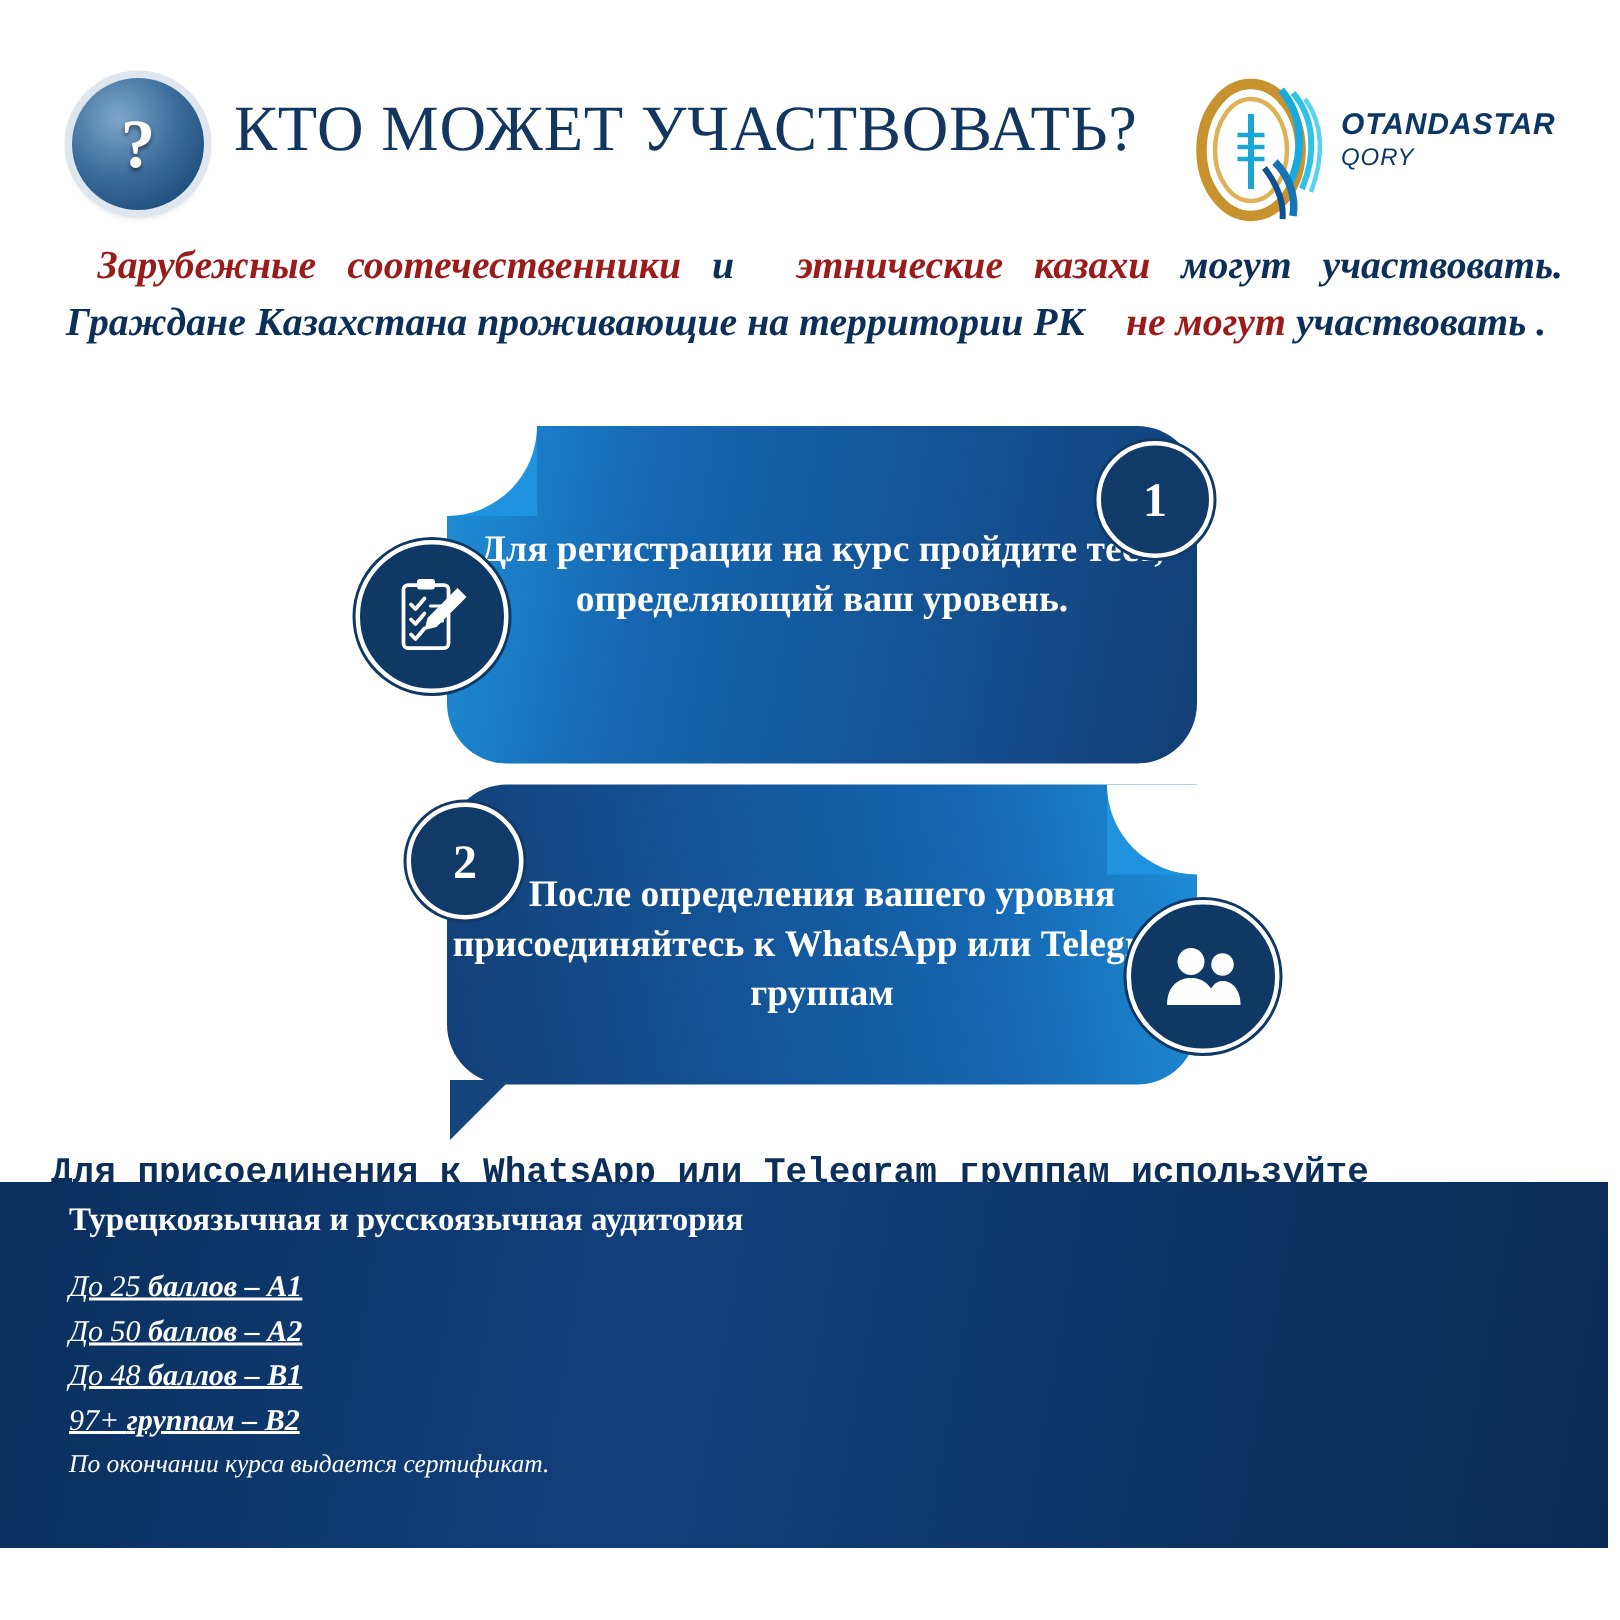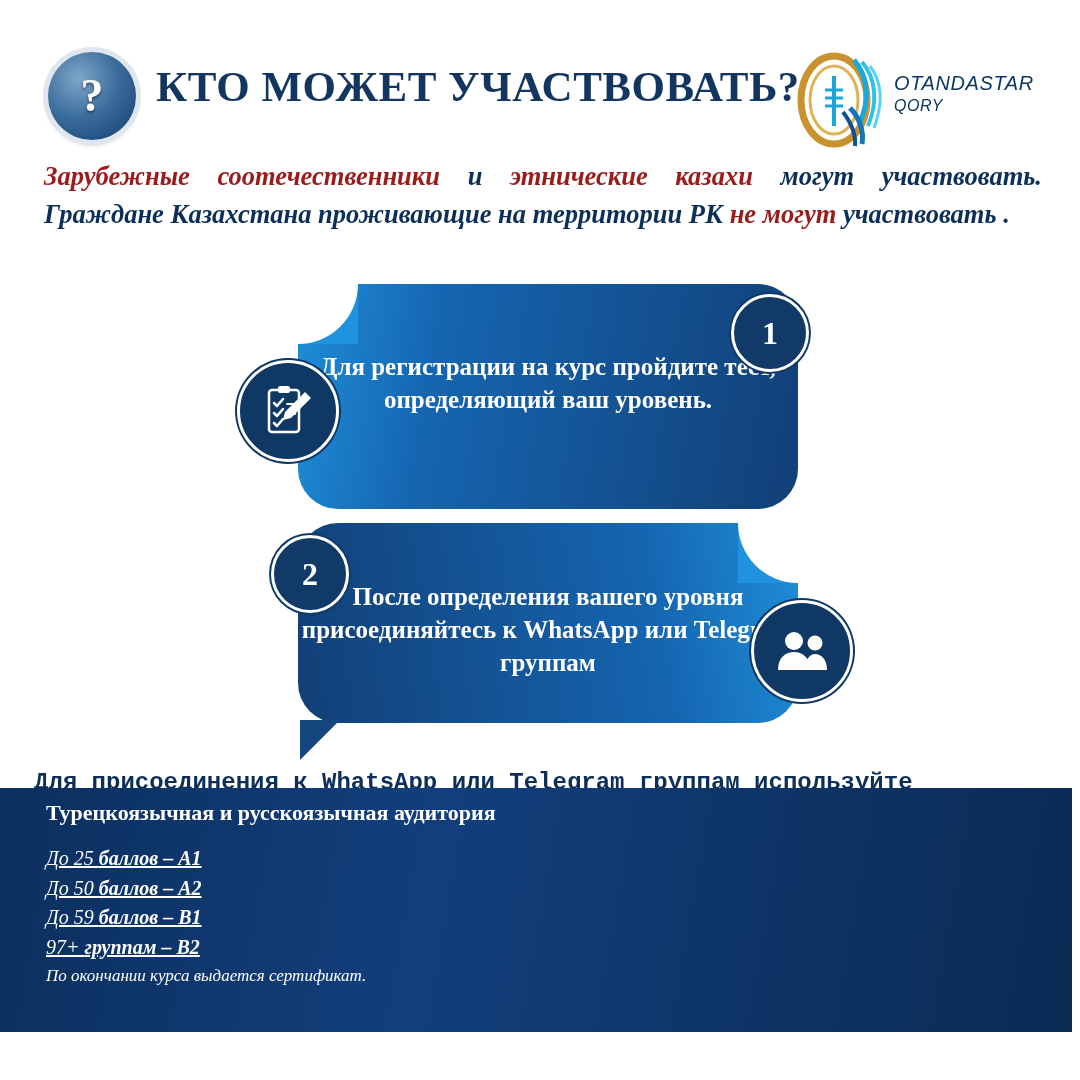--- a/index.html
+++ b/index.html
@@ -42,21 +42,21 @@
     font-weight: bold;
     font-family: "Liberation Serif", serif;
     text-shadow: 0 2px 3px rgba(0,0,0,0.5);
     line-height: 1;
   }
   .header-title {
     position: absolute;
     left: 112px;
     top: 18px;
     font-size: 43px;
-    font-weight: bold;
+    font-weight: normal;
     color: #12365f;
     letter-spacing: 0.5px;
     font-family: "Liberation Serif", serif;
     white-space: nowrap;
   }
 
   
   .logo {
     position: absolute;
     right: 0px;
@@ -73,21 +73,21 @@
   }
   .logo-text {
     position: absolute;
     left: 100px;
     top: 28px;
     font-family: "Liberation Sans", sans-serif;
     color: #0c3763;
   }
   .logo-text .l1 {
     font-size: 20px;
-    font-weight: normal;
+    font-weight: bold;
     font-style: italic;
     letter-spacing: 0.6px;
     display: block;
   }
   .logo-text .l2 {
     font-size: 16px;
     font-style: italic;
     display: block;
     margin-top: 2px;
     letter-spacing: 0.6px;
@@ -101,21 +101,21 @@
     width: 998px;
     font-size: 26.5px;
     line-height: 1.42;
     font-weight: bold;
     font-style: italic;
     text-align: justify;
     text-align-last: left;
     color: #0c2f59;
     font-family: "Liberation Serif", serif;
   }
-  .intro .red { color: #9b1b1b; }
+  .intro .red { color: #9b1b1b; margin-left: 21px; }
   .intro .blue { color: #0c2f59; }
 
   
   .steps {
     position: absolute;
     left: 0;
     top: 280px;
     width: 1080px;
     height: 470px;
   }
@@ -374,17 +374,17 @@
   </div>
 </div>
 
 <div class="instruction">Для присоединения к WhatsApp или Telegram группам используйте следующую инструкцию!</div>
 
 <div class="footer">
   <div class="footer-title">Турецкоязычная и русскоязычная аудитория</div>
   <div class="score-list">
     <div><span>До 25 </span><b>баллов – A1</b></div>
     <div><span>До 50 </span><b>баллов – A2</b></div>
-    <div><span>До 59 </span><b>баллов – B1</b></div>
+    <div><span>До 48 </span><b>баллов – B1</b></div>
     <div><span>97+ </span><b>группам – B2</b></div>
   </div>
   <div class="footer-note">По окончании курса выдается сертификат.</div>
 </div>
 
 </body></html>

